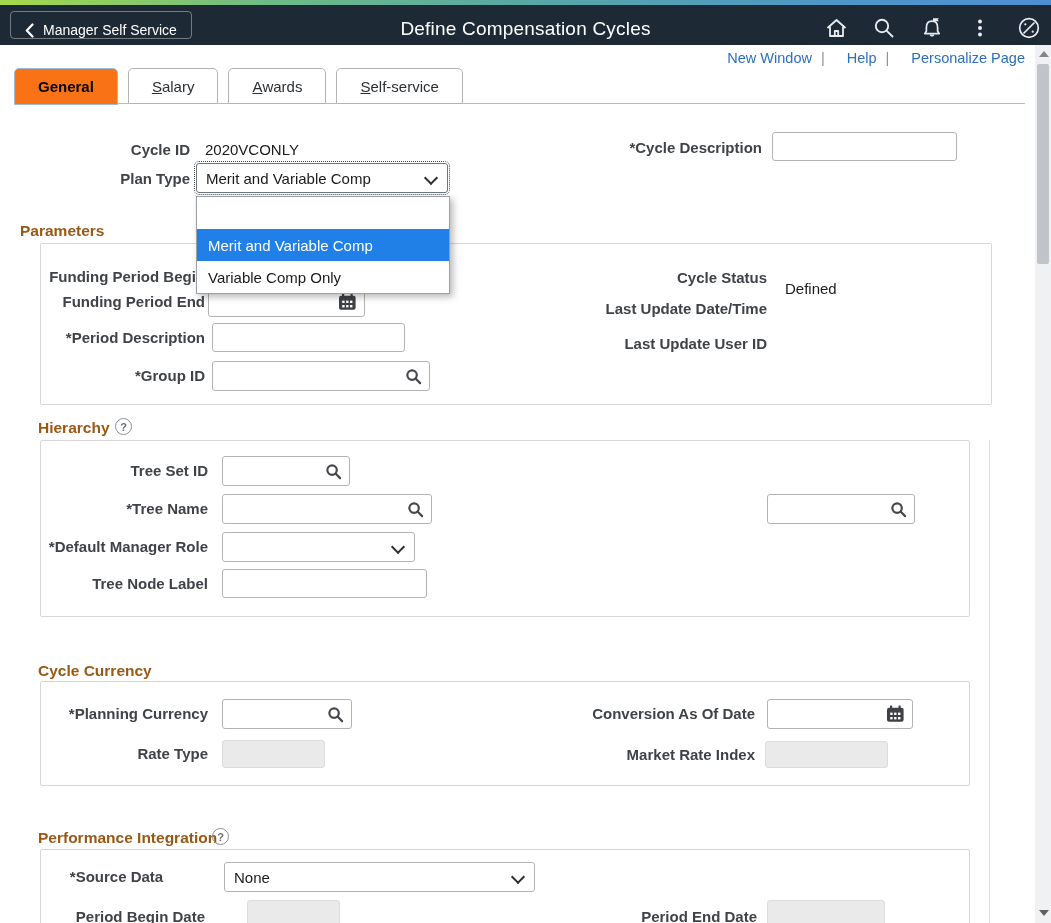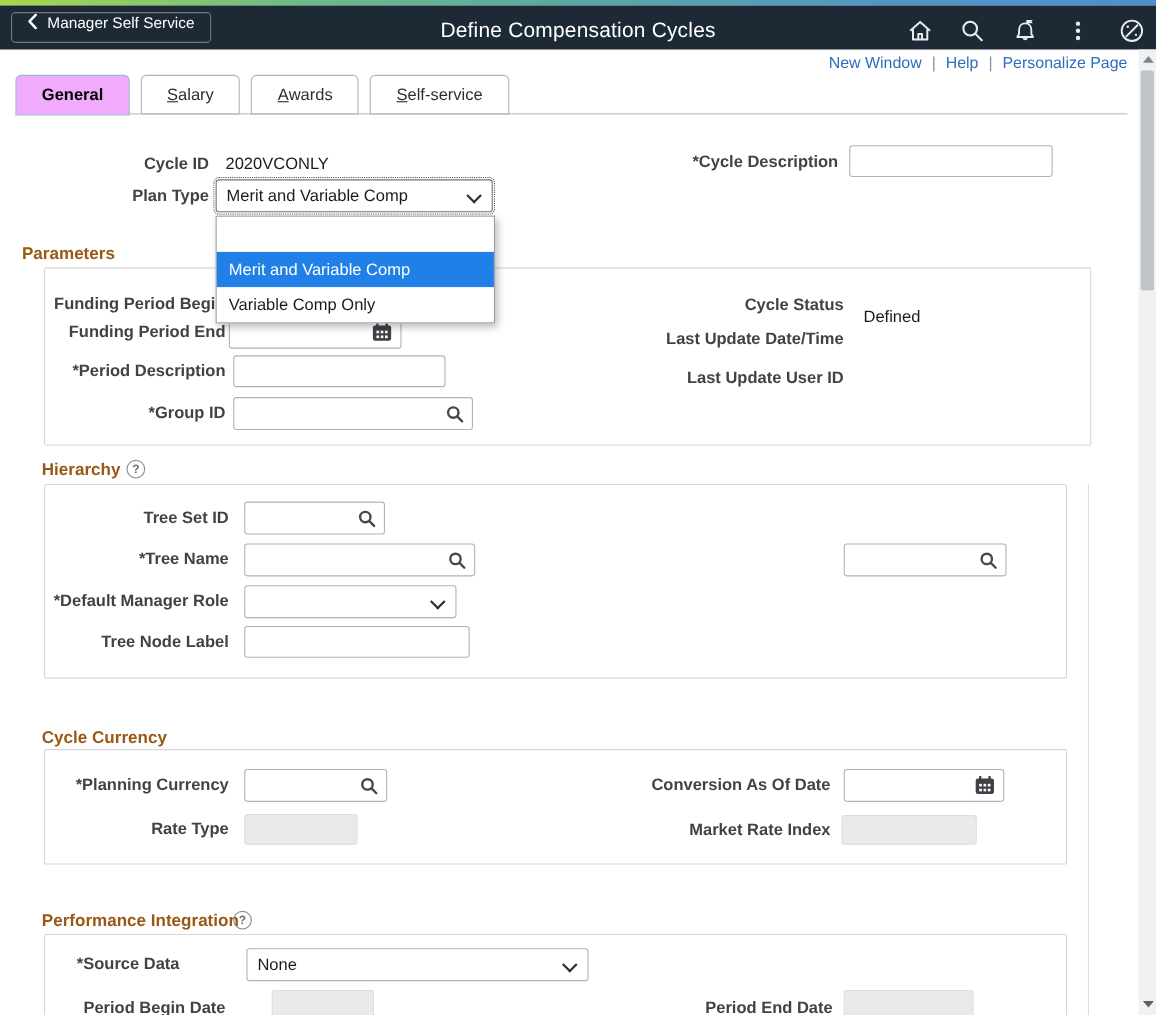--- a/index.html
+++ b/index.html
@@ -3,37 +3,37 @@
 <meta charset="utf-8">
 <style>
   html,body{margin:0;padding:0;}
   body{font-family:"Liberation Sans",sans-serif;background:#fff;}
   .page{position:relative;width:1051px;height:923px;overflow:hidden;background:#fff;}
 
   
   .gradbar{position:absolute;left:0;top:0;width:1051px;height:5px;
     background:linear-gradient(90deg,#a5d94b 0%,#6fbb85 25%,#58a8a4 50%,#4f97c6 78%,#4e8fd2 100%);}
   .hdr{position:absolute;left:0;top:5px;width:1051px;height:40px;background:#1d2935;}
-  .backbtn{position:absolute;left:10px;top:6px;height:28px;display:flex;align-items:flex-start;gap:9px;
+  .backbtn{position:absolute;left:10px;top:6px;height:28px;display:flex;align-items:flex-end;gap:9px;
     padding:0 14px;border:1px solid rgba(255,255,255,.38);border-radius:4px;color:#fff;font-size:14px;cursor:pointer;box-sizing:border-box;}
   .hdr-title{position:absolute;left:0;top:13px;width:1051px;text-align:center;color:#fff;font-size:19px;letter-spacing:.2px;}
   .hicon{position:absolute;top:7px;width:32px;height:32px;display:flex;align-items:center;justify-content:center;cursor:pointer;}
 
   
   .linksrow{position:absolute;left:560px;top:50px;width:465px;display:flex;justify-content:flex-end;align-items:center;gap:9px;
     font-size:14.5px;color:#2c6fbe;}
-  .linksrow .lnk{cursor:pointer;}
+  .linksrow .lnk{cursor:pointer;margin-left:13px;}
   .pipe{color:#8a9096;}
 
   
   .tabrule{position:absolute;left:14px;top:103px;width:1011px;height:1px;background:#bcbcbc;}
   .tabs{position:absolute;left:14px;top:68px;display:flex;gap:10px;}
   .tab{height:36px;box-sizing:border-box;display:flex;align-items:center;padding:0 23px;
     background:#fff;border:1px solid #b3b3b3;border-radius:5px 5px 0 0;font-size:15px;color:#2b2f33;cursor:pointer;}
-  .tab.active{background:#f0abfc;border-color:#9dbbd6;font-weight:bold;color:#000;height:37px;}
+  .tab.active{background:#f97316;border-color:#9dbbd6;font-weight:bold;color:#000;height:37px;}
   .tab .u{text-decoration:underline;}
 
   
   .lab{position:absolute;font-size:15px;font-weight:bold;color:#3f4347;text-align:right;line-height:17px;white-space:nowrap;}
   .val{position:absolute;font-size:15px;color:#1a1a1a;line-height:17px;white-space:nowrap;}
   .sect{position:absolute;font-size:15.5px;font-weight:bold;color:#9a5815;white-space:nowrap;}
   .gbox{position:absolute;border:1px solid #d7d7d7;border-radius:2px;background:#fff;}
   .inp{position:absolute;background:#fff;border:1px solid #b3b3b3;border-radius:3px;height:29px;box-sizing:border-box;}
   .dis{position:absolute;background:#eaeaea;border:1px solid #dcdcdc;border-radius:3px;box-sizing:border-box;}
   .sel{position:absolute;background:#fff;border:1px solid #8f9499;border-radius:3px;height:30px;box-sizing:border-box;

